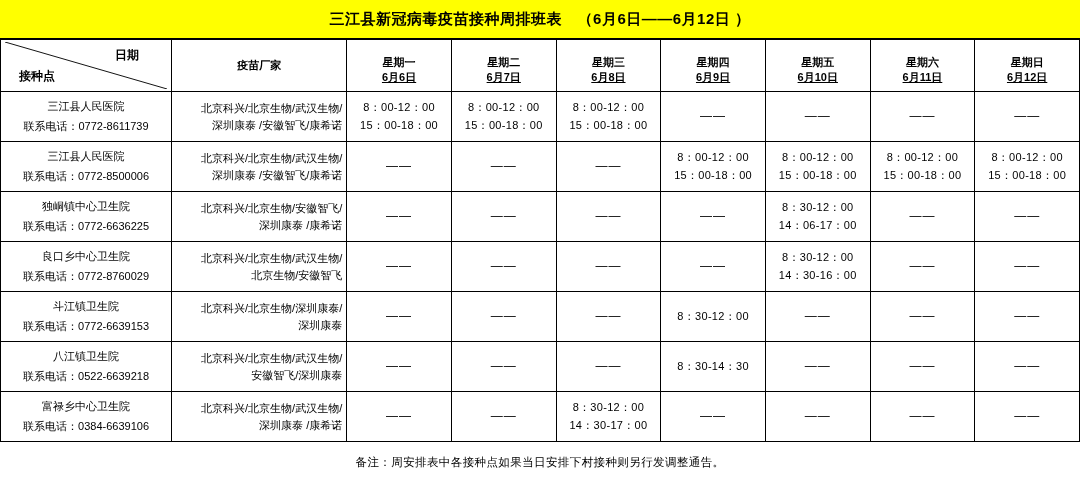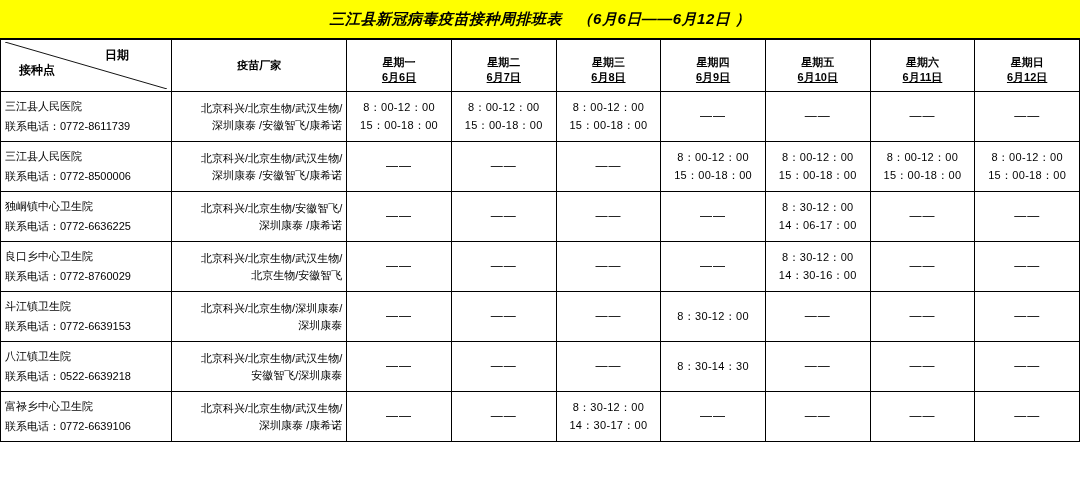--- a/index.html
+++ b/index.html
@@ -20,21 +20,20 @@
     position: relative;
     box-sizing: border-box;
   }
   .title-bar {
     background: #ffff00;
     height: 38px;
     display: flex;
     align-items: center;
     justify-content: center;
     border-bottom: 1px solid #000;
-    font-style: italic;
   }
   .title-text {
     font-size: 15px;
     font-weight: bold;
     letter-spacing: 0.5px;
   }
   table.sched {
     border-collapse: collapse;
     width: 1080px;
     table-layout: fixed;
@@ -68,36 +67,37 @@
     width: 100%;
     height: 100%;
   }
   .corner-diag {
     position: absolute;
     left: 0; top: 0;
     width: 100%; height: 100%;
   }
   .corner-date {
     position: absolute;
-    right: 38px;
+    right: 28px;
     top: 5px;
     font-weight: bold;
     font-size: 12px;
   }
   .corner-site {
     position: absolute;
     left: 14px;
-    bottom: 11px;
+    bottom: 5px;
     font-weight: bold;
     font-size: 12px;
   }
   .dayname { display: block; margin-top: 9px; }
   .daydate { display: block; text-decoration: underline; }
 
   td.site {
+    text-align: center;
     line-height: 1.8;
     font-size: 11.5px;
     height: 48px;
   }
   td.site .name { display: block; }
   td.site .phone { display: block; }
   td.maker {
     text-align: right;
     line-height: 1.5;
     font-size: 11px;
@@ -317,33 +317,34 @@
           <td class="slot">
             <span class="ln">8：30-14：30</span>
           </td>
           <td class="slot empty"><span>——</span></td>
           <td class="slot empty"><span>——</span></td>
           <td class="slot empty"><span>——</span></td>
         </tr>
         <tr>
           <td class="site">
             <span class="name">富禄乡中心卫生院</span>
-            <span class="phone">联系电话：0772-6639106</span>
+            <span class="phone">联系电话：0384-6639106</span>
           </td>
           <td class="maker">
             <div>北京科兴/北京生物/武汉生物/</div>
             <div>深圳康泰 /康希诺</div>
           </td>
           <td class="slot empty"><span>——</span></td>
           <td class="slot empty"><span>——</span></td>
           <td class="slot">
             <span class="ln">8：30-12：00</span>
             <span class="ln">14：30-17：00</span>
           </td>
           <td class="slot empty"><span>——</span></td>
           <td class="slot empty"><span>——</span></td>
           <td class="slot empty"><span>——</span></td>
           <td class="slot empty"><span>——</span></td>
         </tr>
       </tbody>
   </table>
 
+  <div class="footer">备注：周安排表中各接种点如果当日安排下村接种则另行发调整通告。</div>
 </div>
 
 </body></html>

